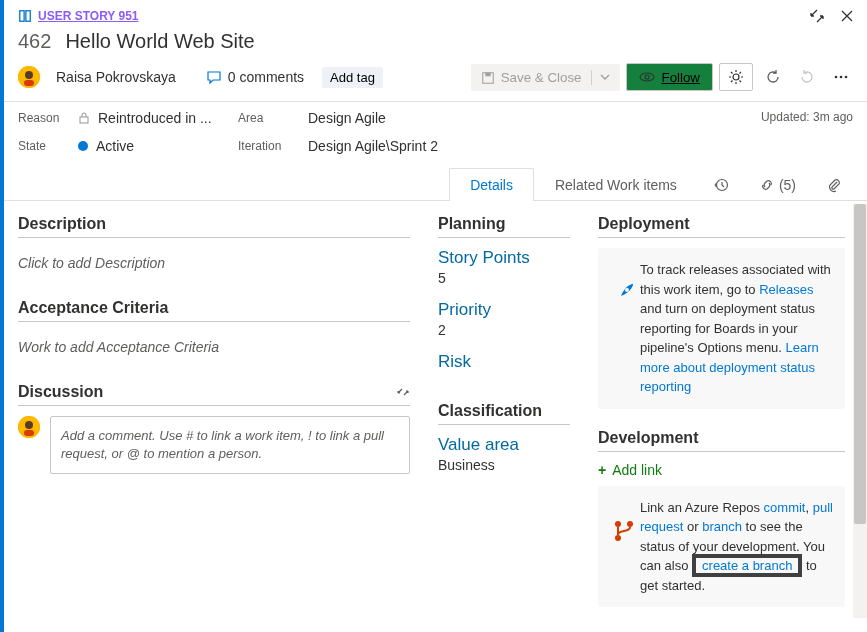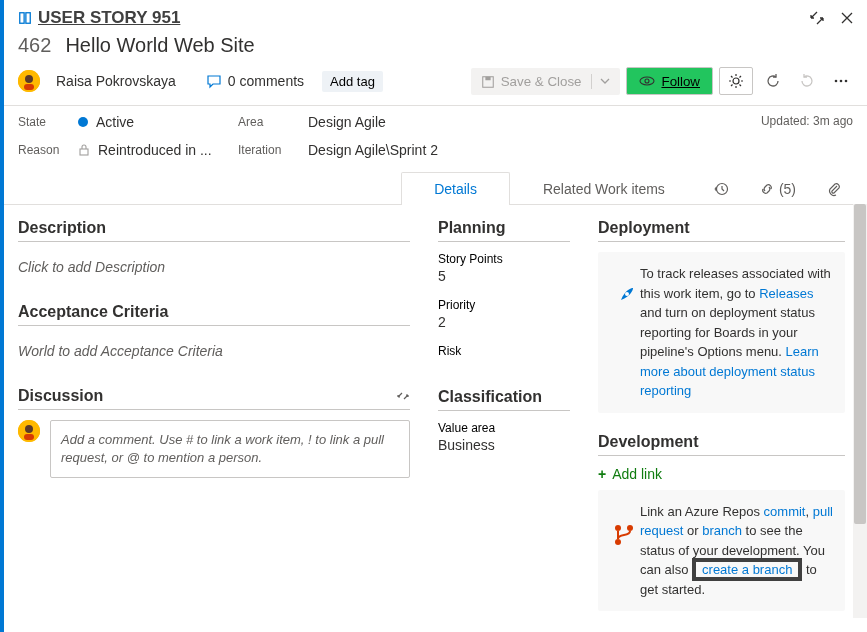--- a/index.html
+++ b/index.html
@@ -11,64 +11,64 @@
     background: #fff;
     width: 867px;
     height: 632px;
     overflow: hidden;
     position: relative;
   }
   .blue-bar { position:absolute; left:0; top:0; width:4px; height:100%; background:#0078d4; }
   .page { padding-left: 4px; height:100%; display:flex; flex-direction:column; }
   .hdr { padding: 8px 12px 0 14px; }
   .top-row { display:flex; align-items:center; justify-content:space-between; }
-  .type-badge { display:flex; align-items:center; gap:6px; color:#404040; font-size:17px; font-weight:600; text-decoration:underline; cursor:pointer; }
+  .type-badge { display:flex; align-items:center; gap:6px; color:#8b5cf6; font-size:12px; font-weight:600; text-decoration:underline; cursor:pointer; }
   .hdr-icons { display:flex; gap:14px; }
   .hdr-icons svg { width:16px; height:16px; cursor:pointer; }
   .title-row { margin-top:6px; display:flex; align-items:baseline; gap:14px; }
   .wid { font-size:20px; color:#605e5c; }
   .wtitle { font-size:20px; font-weight:400; }
   .meta-row { display:flex; align-items:center; margin-top:10px; }
   .assignee { display:flex; align-items:center; gap:16px; margin-right:30px; }
   .avatar { width:22px; height:22px; border-radius:50%; background:#ffb900; display:flex; align-items:center; justify-content:center; font-size:12px; }
   .comments { display:flex; align-items:center; gap:6px; color:#323130; margin-right:18px; cursor:pointer; }
   .add-tag { background:#eef2f6; color:#000000; padding:3px 8px; font-size:13px; border-radius:2px; cursor:pointer; }
   .meta-right { margin-left:auto; display:flex; align-items:center; gap:6px; }
   .save-btn { display:flex; align-items:flex-end; gap:6px; background:#f3f2f1; color:#a19f9d; border:none; padding:6px 10px; border-radius:2px; cursor:default; }
   .save-chevron { border-left:1px solid #d2d0ce; padding-left:8px; margin-left:4px; }
-  .follow-btn { display:flex; align-items:center; gap:6px; background:#22c55e; border:1px solid #c8c6c4; padding:5px 12px; border-radius:2px; cursor:pointer;text-decoration:underline; }
+  .follow-btn { display:flex; align-items:center; gap:6px; background:#15803d; border:1px solid #c8c6c4; padding:5px 12px; border-radius:2px; cursor:pointer;text-decoration:underline; }
   .icon-btn { background:#fff; border:1px solid #c8c6c4; padding:5px 8px; border-radius:2px; cursor:pointer; display:flex; align-items:center; }
   .icon-plain { padding:5px 6px; cursor:pointer; color:#605e5c; display:flex; align-items:center; }
   .hr { border:none; border-top:1px solid #e1dfdd; margin:10px 0 0 0; }
   .classify { display:flex; padding:8px 14px; align-items:flex-start; position:relative; }
   .clabel { color:#605e5c; font-size:12px; width:60px; }
   .cstate { display:flex; align-items:center; gap:8px; margin-left:0; width:140px; }
   .dot { width:10px; height:10px; border-radius:50%; background:#0078d4; }
   .cgroup { display:flex; flex-direction:column; gap:12px; }
   .cval { color:#323130; }
   .updated { position:absolute; right:14px; top:8px; color:#605e5c; font-size:12px; }
   .tabs-row { display:flex; border-bottom:1px solid #e1dfdd; margin-top:6px; padding-right:0; }
   .tabs-spacer { flex:1; }
-  .tab { padding:8px 32px; font-size:14px; color:#605e5c; cursor:pointer; border:1px solid transparent; border-bottom:none; margin-bottom:-1px; display:flex; align-items:center; gap:6px; }
+  .tab { padding:8px 20px; font-size:14px; color:#605e5c; cursor:pointer; border:1px solid transparent; border-bottom:none; margin-bottom:-1px; display:flex; align-items:center; gap:6px; }
   .tab.active { color:#0078d4; border-color:#e1dfdd; background:#fff; border-radius:2px 2px 0 0; }
   .tab-icon { padding:8px 14px; color:#605e5c; cursor:pointer; display:flex; align-items:center; gap:4px; border:1px solid transparent; border-bottom:none; margin-bottom:-1px; }
   .body { display:flex; flex:1; overflow:hidden; }
   .col { padding:14px; }
   .col1 { flex:0 0 420px; }
   .col2 { flex:0 0 160px; }
   .col3 { flex:1; padding-right:22px; overflow-y:auto; }
   .sect-h { font-size:16px; font-weight:600; margin:0 0 4px 0; display:flex; align-items:center; justify-content:space-between; }
   .sect-hr { border:none; border-top:1px solid #c8c6c4; margin:4px 0 10px 0; }
   .placeholder { color:#605e5c; font-style:italic; padding:6px 0; cursor:text;margin-top:11px; }
   .section { margin-bottom:22px; }
   .expand-arrows { display:flex; gap:6px; color:#605e5c; }
   .disc-row { display:flex; gap:10px; }
   .disc-box { flex:1; border:1px solid #c8c6c4; border-radius:2px; padding:10px; min-height:56px; cursor:text; }
   .disc-box span { color:#605e5c; font-style:italic; font-size:13px; line-height:1.4;text-align:center; }
-  .flabel { color:#000000; font-size:12px; margin-bottom:2px; }
+  .flabel { color:#0369a1; font-size:17px; margin-bottom:2px; }
   .fval { font-size:14px; margin-bottom:14px; }
   .card { background:#f8f8f8; border-radius:2px; padding:12px; display:flex; gap:2px; margin-top:8px; }
   .card-icon { flex:0 0 28px; display:flex; align-items:flex-start; justify-content:center; padding-top:20px; }
   .card-text { font-size:13px; line-height:1.5; color:#323130; }
   .link { color:#0078d4; cursor:pointer; }
   .add-link { display:flex; align-items:center; gap:6px; color:#107c10; cursor:pointer; font-size:14px; margin-top:6px; }
   .highlight { border:4px solid #404040; padding:0 6px; }
   .scroll-ind { position:absolute; right:0; top:204px; width:14px; height:414px; background:#f3f2f1; }
   .scroll-thumb { position:absolute; right:1px; top:204px; width:12px; height:320px; background:#c8c6c4; border-radius:2px; }
   .lock { color:#a19f9d; }
@@ -166,34 +166,34 @@
               <circle cx="13" cy="8" r="1.3" fill="#323130"></circle>
             </svg>
         </div>
       </div>
     </div>
   </div>
   <hr class="hr">
   <div class="classify">
     <div class="cgroup" style="margin-right:20px;">
       <div style="display:flex;align-items:center;">
-        <span class="clabel">State</span>
-        <div class="cstate">
-          <span class="dot"></span>
-          <span>Active</span>
-        </div>
-      </div>
-      <div style="display:flex;align-items:center;">
         <span class="clabel">Reason</span>
         <div class="cstate">
           <svg class="lock" width="12" height="12" viewBox="0 0 12 12">
               <rect x="2" y="5" width="8" height="6" fill="none" stroke="#a19f9d" stroke-width="1.1"></rect>
               <path d="M4 5 V3 a2 2 0 0 1 4 0 V5" fill="none" stroke="#a19f9d" stroke-width="1.1"></path>
             </svg>
           <span>Reintroduced in ...</span>
+        </div>
+      </div>
+      <div style="display:flex;align-items:center;">
+        <span class="clabel">State</span>
+        <div class="cstate">
+          <span class="dot"></span>
+          <span>Active</span>
         </div>
       </div>
     </div>
     <div class="cgroup">
       <div style="display:flex;align-items:center;">
         <span class="clabel" style="width:70px">Area</span>
         <span class="cval">Design Agile</span>
       </div>
       <div style="display:flex;align-items:center;">
         <span class="clabel" style="width:70px">Iteration</span>
@@ -230,21 +230,21 @@
   <div class="body">
     <div class="col col1">
       <div class="section">
         <div class="sect-h">Description</div>
         <hr class="sect-hr">
         <div class="placeholder">Click to add Description</div>
       </div>
       <div class="section">
         <div class="sect-h">Acceptance Criteria</div>
         <hr class="sect-hr">
-        <div class="placeholder">World to add Acceptance Criteria</div>
+        <div class="placeholder">Work to add Acceptance Criteria</div>
       </div>
       <div class="section">
         <div class="sect-h">
           <span>Discussion</span>
           <span class="expand-arrows">
             <svg width="14" height="14" viewBox="0 0 14 14">
                 <path d="M2 8 L6 4 M2 8 L2 6 M2 8 L4 8 M12 6 L8 10 M12 6 L12 8 M12 6 L10 6" stroke="#605e5c" stroke-width="1.2" fill="none"></path>
               </svg>
           </span>
         </div>

